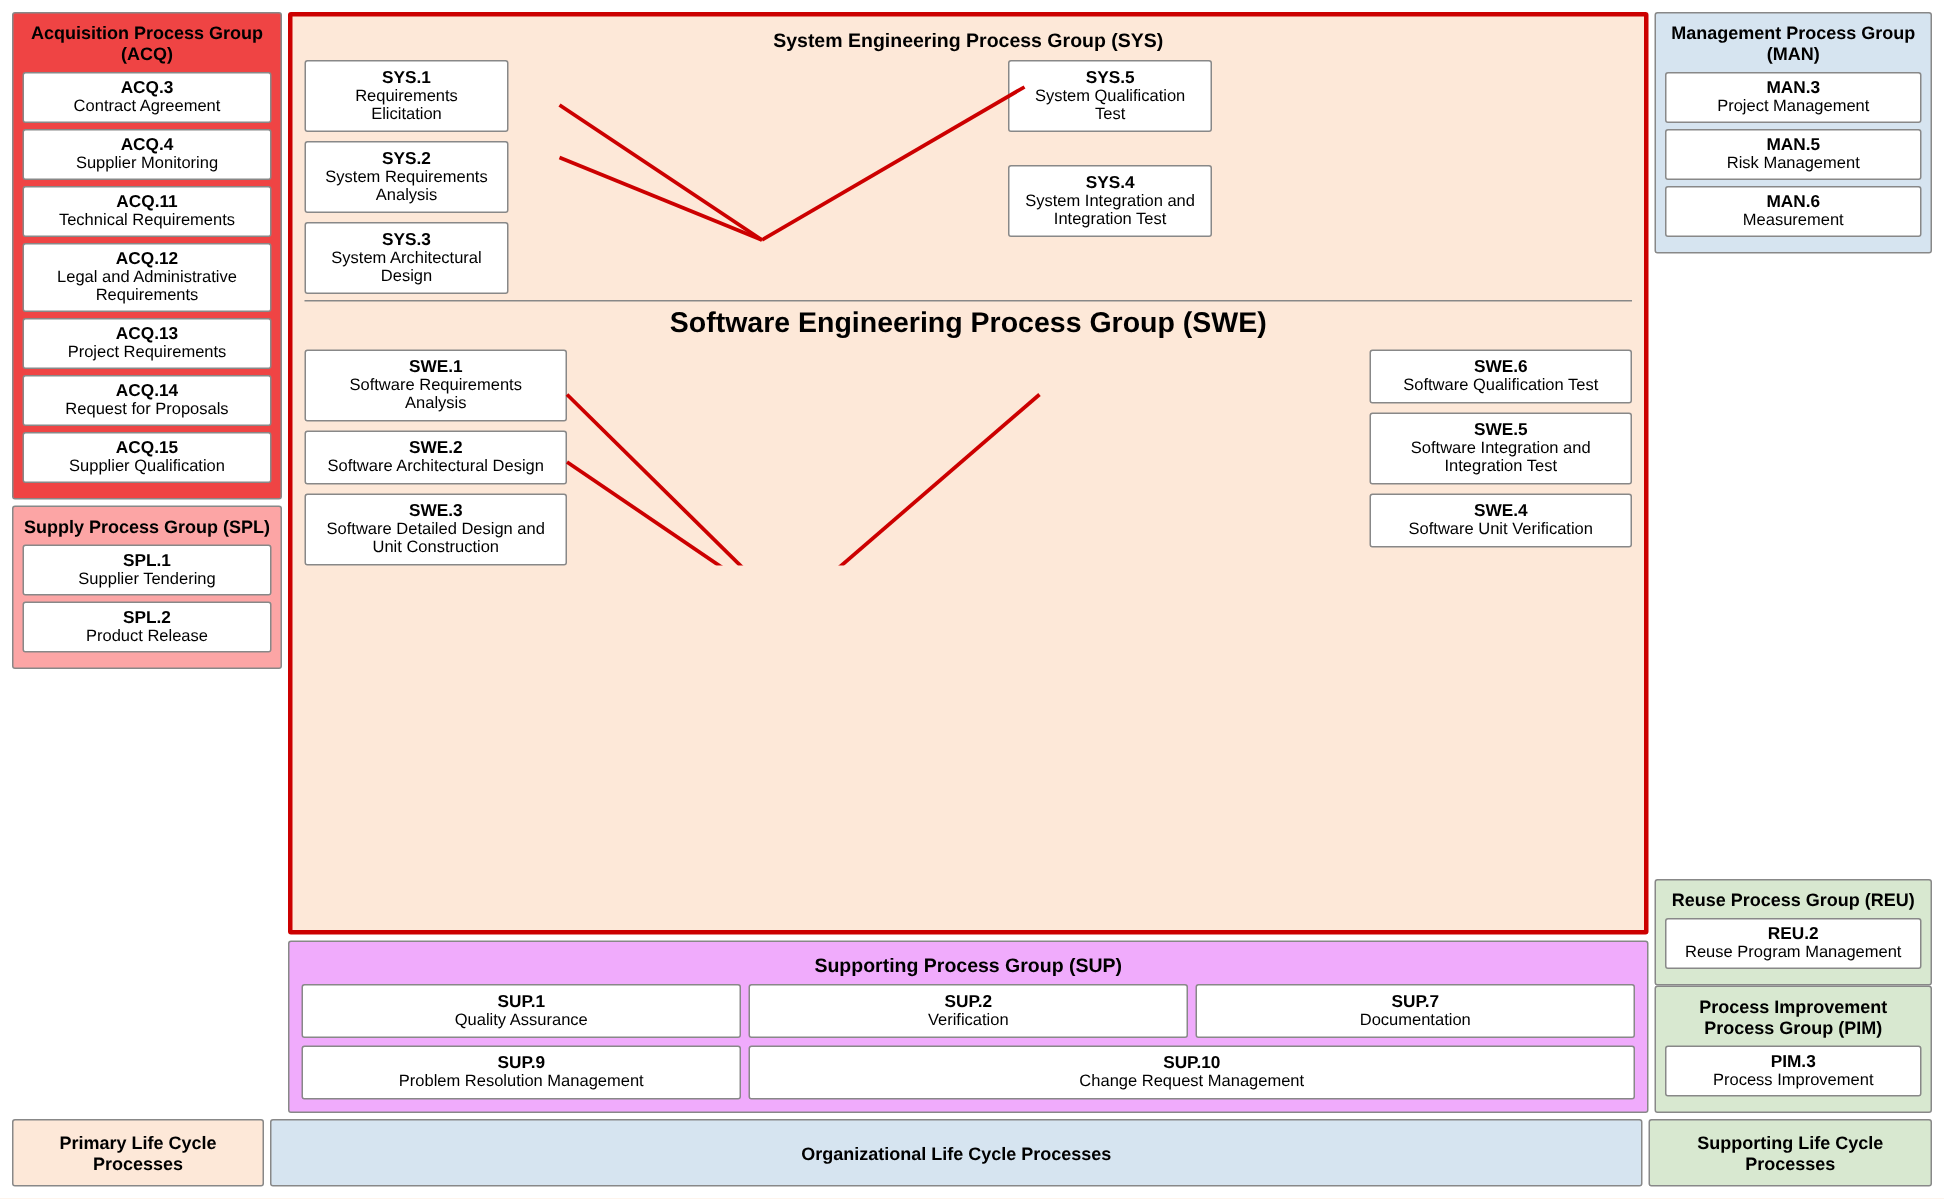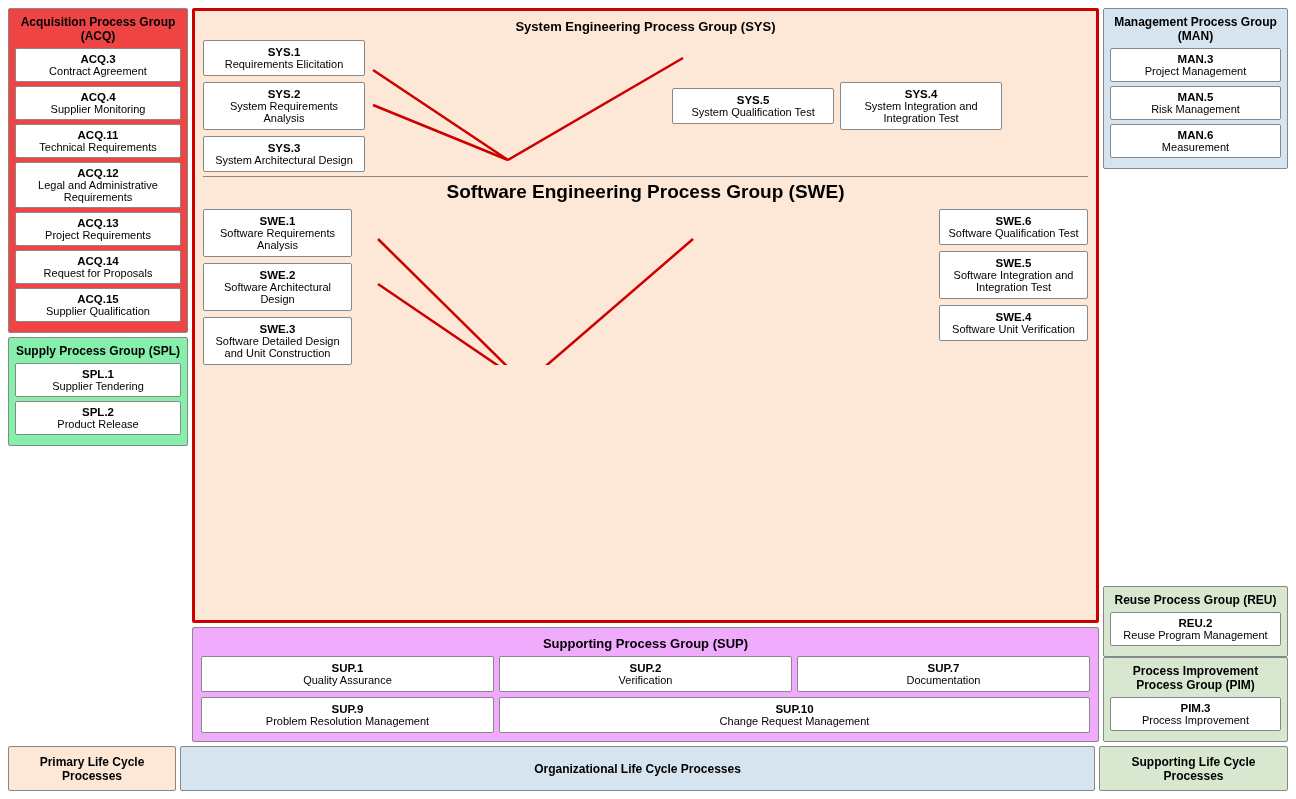--- a/index.html
+++ b/index.html
@@ -94,21 +94,21 @@
       margin-bottom: 6px;
     }
 
     .sys-item {
       border: 1.5px solid #888;
       background: #fff;
       padding: 5px 8px;
       border-radius: 2px;
       text-align: center;
       font-size: 11px;
-      width: 162px;
+      width: 136px;
     }
 
     .sys-item .item-title {
       font-weight: bold;
       font-size: 11.5px;
     }
 
     
     .divider-line {
       border-top: 1.5px solid #888;
@@ -122,21 +122,21 @@
       margin-bottom: 6px;
     }
 
     .swe-item {
       border: 1.5px solid #888;
       background: #fff;
       padding: 5px 8px;
       border-radius: 2px;
       text-align: center;
       font-size: 11px;
-      width: 149px;
+      width: 175px;
     }
 
     .swe-item .item-title {
       font-weight: bold;
       font-size: 11.5px;
     }
 
     
     .sup-box {
       background: #f0abfc;
@@ -167,21 +167,21 @@
       font-size: 11px;
     }
 
     .sup-item .item-title {
       font-weight: bold;
       font-size: 11.5px;
     }
 
     
     .spl-box {
-      background: #86efac;
+      background: #fca5a5;
     }
 
     
     .man-box {
       background: #d6e4f0;
     }
 
     
     .reu-box {
       background: #d8e8d0;
@@ -298,21 +298,21 @@
           <div class="sys-item">
             <div class="item-title">SYS.2</div>
             <div>System Requirements Analysis</div>
           </div>
           <div class="sys-item">
             <div class="item-title">SYS.3</div>
             <div>System Architectural Design</div>
           </div>
         </div>
 
-        <div style="display:flex; flex-direction:row; gap:6px; width:47%; align-items:center;">
+        <div style="display:flex; flex-direction:column; gap:22px; width:47%; align-items:flex-start;">
           <div class="sys-item">
             <div class="item-title">SYS.5</div>
             <div>System Qualification Test</div>
           </div>
           <div class="sys-item">
             <div class="item-title">SYS.4</div>
             <div>System Integration and Integration Test</div>
           </div>
         </div>
 

